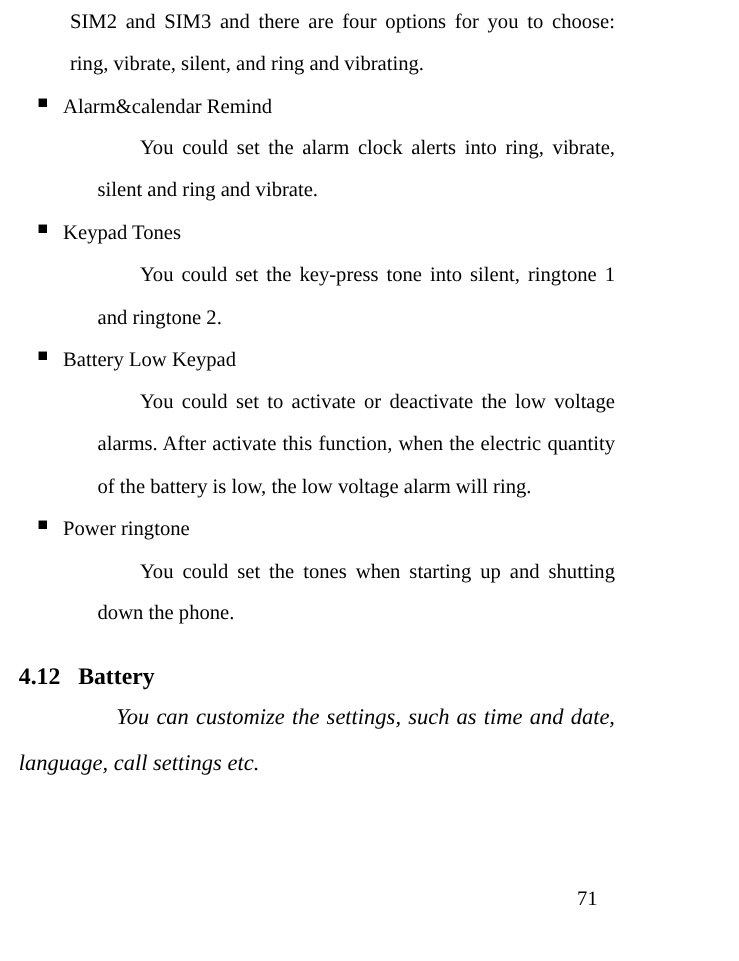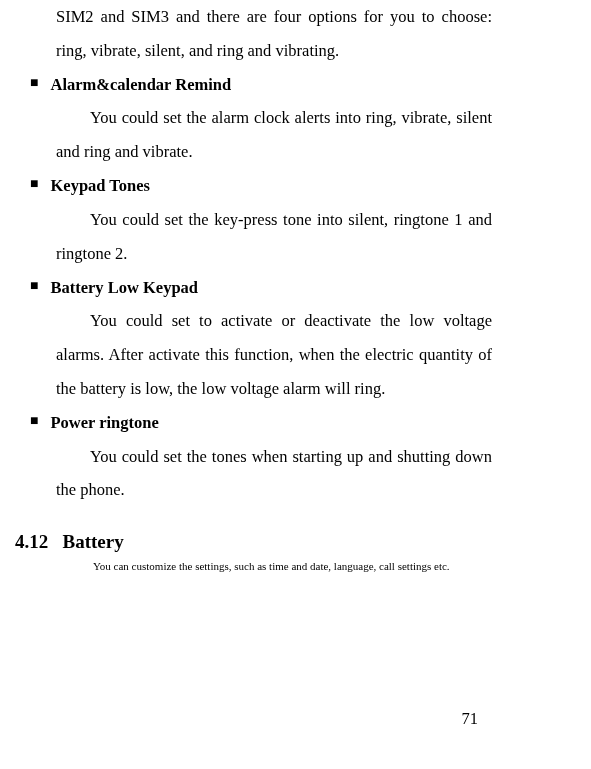--- a/index.html
+++ b/index.html
@@ -27,44 +27,45 @@
       align-items: flex-start;
       margin-left: 20px;
     }
     .bullet-marker {
       font-size: 14px;
       margin-right: 12px;
       line-height: 2.2;
       color: #000;
     }
     .bullet-heading {
-      font-weight: bold;
+      font-weight: normal;
       font-size: 16.5px;
       line-height: 2.05;
     }
     .bullet-body {
-      margin-left: 46px;
+      margin-left: 68px;
       font-size: 16.5px;
       line-height: 2.05;
       text-align: justify;
       text-indent: 34px;
     }
     .section-heading {
       font-weight: bold;
       font-size: 19px;
       margin-top: 24px;
       margin-bottom: 2px;
       margin-left: 5px;
     }
     .section-body {
-      font-size: 11px;
+      font-size: 18px;
       line-height: 2.05;
       text-align: justify;
       text-indent: 78px;
       margin-left: 5px;
+      font-style: italic;
     }
     .page-number {
       position: absolute;
       bottom: 40px;
       right: 24px;
       font-size: 16.5px;
     }
     .page-wrap {
       position: relative;
       width: 502px;

